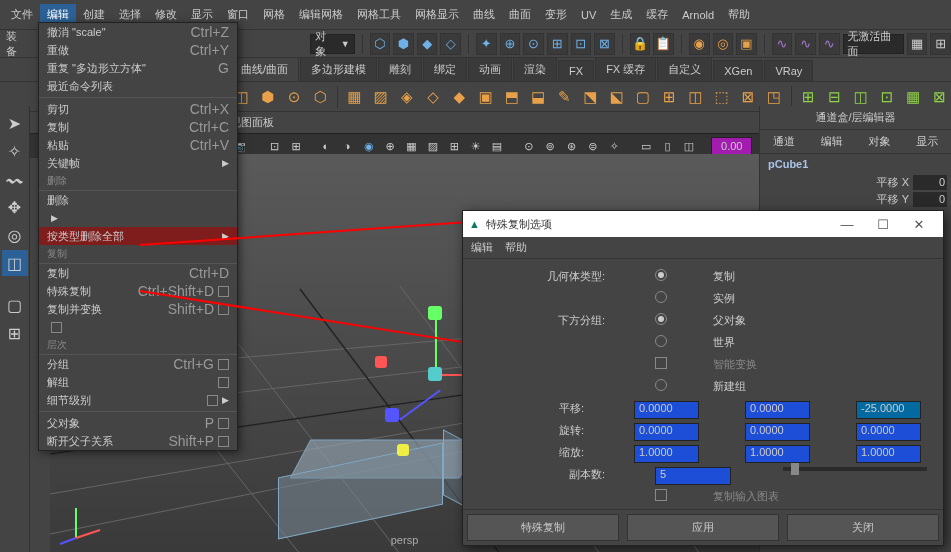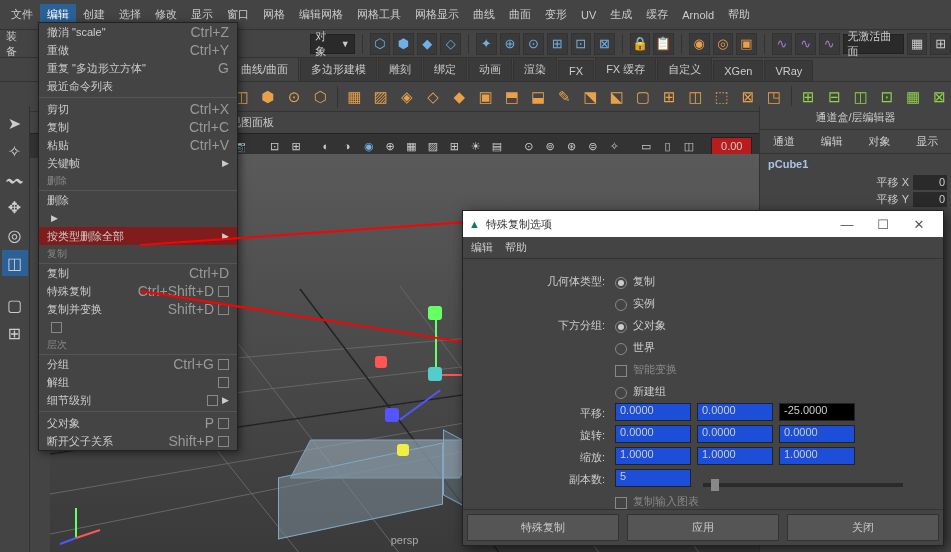--- a/index.html
+++ b/index.html
@@ -19,21 +19,21 @@
   .tabbar { height: 24px; background: #444; display: flex; align-items: flex-end; border-bottom: 1px solid #333; padding-left: 230px; }
   .tabbar .tab { padding: 4px 10px; background: #3a3a3a; border: 1px solid #333; border-bottom: none; margin-right: 1px; }
   .tabbar .tab.first { background: #444; }
   .shelf { height: 30px; background: #444; display: flex; align-items: center; gap: 3px; padding-left: 230px; border-bottom: 1px solid #333; }
   .shelf .sicon { width: 24px; height: 24px; display: flex; align-items: center; justify-content: center; color: #e8a14a; font-size: 15px; border: 1px solid transparent; }
   .shelf .sep2 { width: 1px; height: 22px; background: #333; margin: 0 2px; }
   .shelf .sicon.green { color: #8fd14a; }
   .panel-title { height: 22px; background: #444; display: flex; align-items: center; padding-left: 230px; border-bottom: 1px solid #222; }
   .panel-toolbar { height: 24px; background: #333; display: flex; align-items: center; gap: 3px; padding-left: 230px; padding-right: 4px; overflow: hidden; }
   .panel-toolbar .pt { width: 20px; height: 20px; display: flex; align-items: center; justify-content: center; }
-  .panel-toolbar .numfield { width: 44px; height: 18px; background: #b91c1c; border: 1px solid #222; text-align: center; line-height: 16px; }
+  .panel-toolbar .numfield { width: 44px; height: 18px; background: #a21caf; border: 1px solid #222; text-align: center; line-height: 16px; }
   .viewport { position: absolute; left: 50px; top: 154px; right: 192px; bottom: 0; background: linear-gradient(#5a5a5a, #3a3a3a); }
   .cube { position: absolute; left: 250px; top: 270px; width: 190px; height: 120px; }
   .cube-top { position: absolute; left: 0; top: 0; width: 170px; height: 70px; background: rgba(147,165,178,0.65); transform: skewX(-28deg) scaleY(0.55); border: 1px solid #7fa8c4; }
   .cube-front { position: absolute; left: -22px; top: 36px; width: 165px; height: 62px; background: rgba(120,138,150,0.55); transform: skewY(-12deg); border: 1px solid #7fa8c4; }
   .cube-side { position: absolute; left: 143px; top: 18px; width: 48px; height: 66px; background: rgba(100,118,130,0.5); transform: skewY(28deg); border: 1px solid #7fa8c4; }
   .gizmo { position: absolute; left: 385px; top: 220px; }
   .gizmo .axis { position: absolute; width: 2px; background: #999; }
   .gizmo .handle { position: absolute; width: 14px; height: 14px; border-radius: 3px; }
   .sidebar-right { position: absolute; right: 0; top: 106px; width: 192px; bottom: 0; background: #444; border-left: 1px solid #333; }
   .sr-title { text-align: center; padding: 4px; border-bottom: 1px solid #333; }
@@ -52,27 +52,27 @@
   .menu-item .mlabel { flex: 1; }
   .menu-item .shortcut { color: #999; font-size: 14px; }
   .menu-item .box { width: 11px; height: 11px; border: 1px solid #888; margin-left: 4px; }
   .menu-item .arrow2 { margin-left: 4px; font-size: 9px; }
   .dialog { position: absolute; left: 462px; top: 210px; width: 482px; height: 336px; background: #444; border: 1px solid #222; box-shadow: 3px 3px 12px rgba(0,0,0,0.6); }
   .dialog-titlebar { height: 26px; background: #fff; display: flex; align-items: center; padding: 0 6px; }
   .dialog-titlebar .dtitle { color: #333; flex: 1; margin-left: 6px; }
   .dialog-titlebar .winbtn { width: 36px; text-align: center; color: #555; font-size: 13px; }
   .dialog-menubar { height: 22px; display: flex; align-items: center; padding-left: 8px; gap: 12px; border-bottom: 1px solid #333; }
   .dialog-body { padding: 10px 16px 8px; height: 236px; position: relative; }
-  .drow { display: flex; align-items: flex-end; height: 20px; margin-bottom: 2px; }
+  .drow { display: flex; align-items: flex-start; height: 20px; margin-bottom: 2px; gap: 40px; }
   .drow .dlbl { width: 136px; text-align: right; padding-right: 10px; }
   .drow .radio { width: 12px; height: 12px; border-radius: 50%; border: 1px solid #888; margin-right: 6px; display: inline-flex; align-items: center; justify-content: center; }
   .drow .radio.checked::after { content: ""; width: 6px; height: 6px; background: #ccc; border-radius: 50%; }
   .drow .chk { width: 12px; height: 12px; border: 1px solid #888; margin-right: 6px; }
   .drow .numin { width: 76px; height: 18px; background: #1d4ed8; border: 1px solid #222; margin-right: 6px; padding: 0 4px; }
-  .drow .numin.sel { background: #000000; }
+  .drow .numin.sel { background: #0369a1; }
   .drow .slider { flex: 1; height: 4px; background: #2a2a2a; position: relative; margin-left: 6px; max-width: 200px; }
   .drow .slider::after { content: ""; position: absolute; left: 8px; top: -4px; width: 8px; height: 12px; background: #888; }
   .dialog-buttons { position: absolute; left: 0; right: 0; bottom: 0; height: 36px; border-top: 1px solid #333; display: flex; }
   .dialog-buttons button { flex: 1; background: #555; border: 1px solid #333; color: #ccc; margin: 4px; cursor: default; }
   .redline { position: absolute; height: 2px; background: red; transform-origin: left center; }
   .redline::after { content: ""; position: absolute; right: -8px; top: -4px; border-left: 10px solid red; border-top: 5px solid transparent; border-bottom: 5px solid transparent; }
   svg.gridsvg { position: absolute; inset: 0; width: 100%; height: 100%; }
 </style>
 </head>
 <body>

